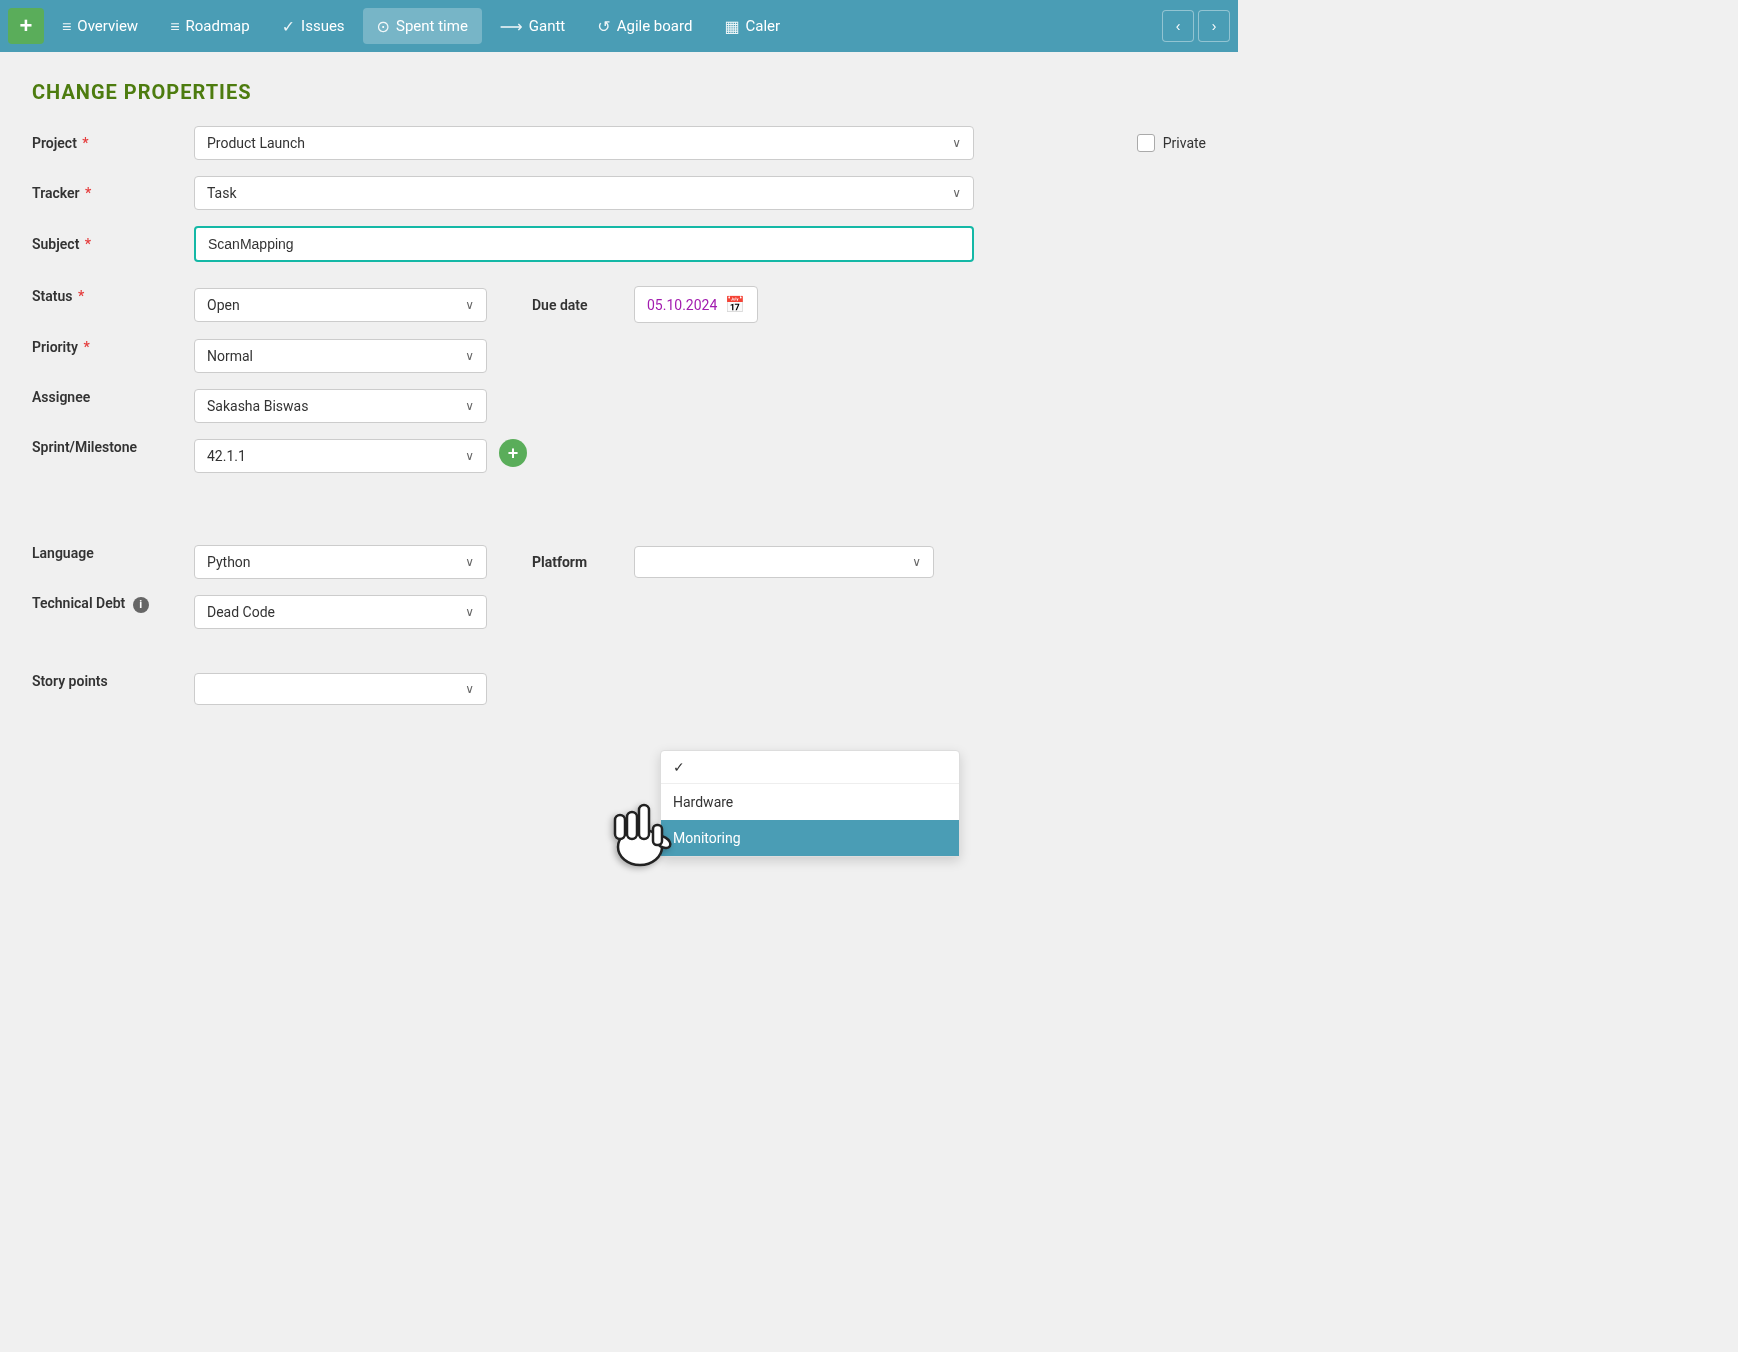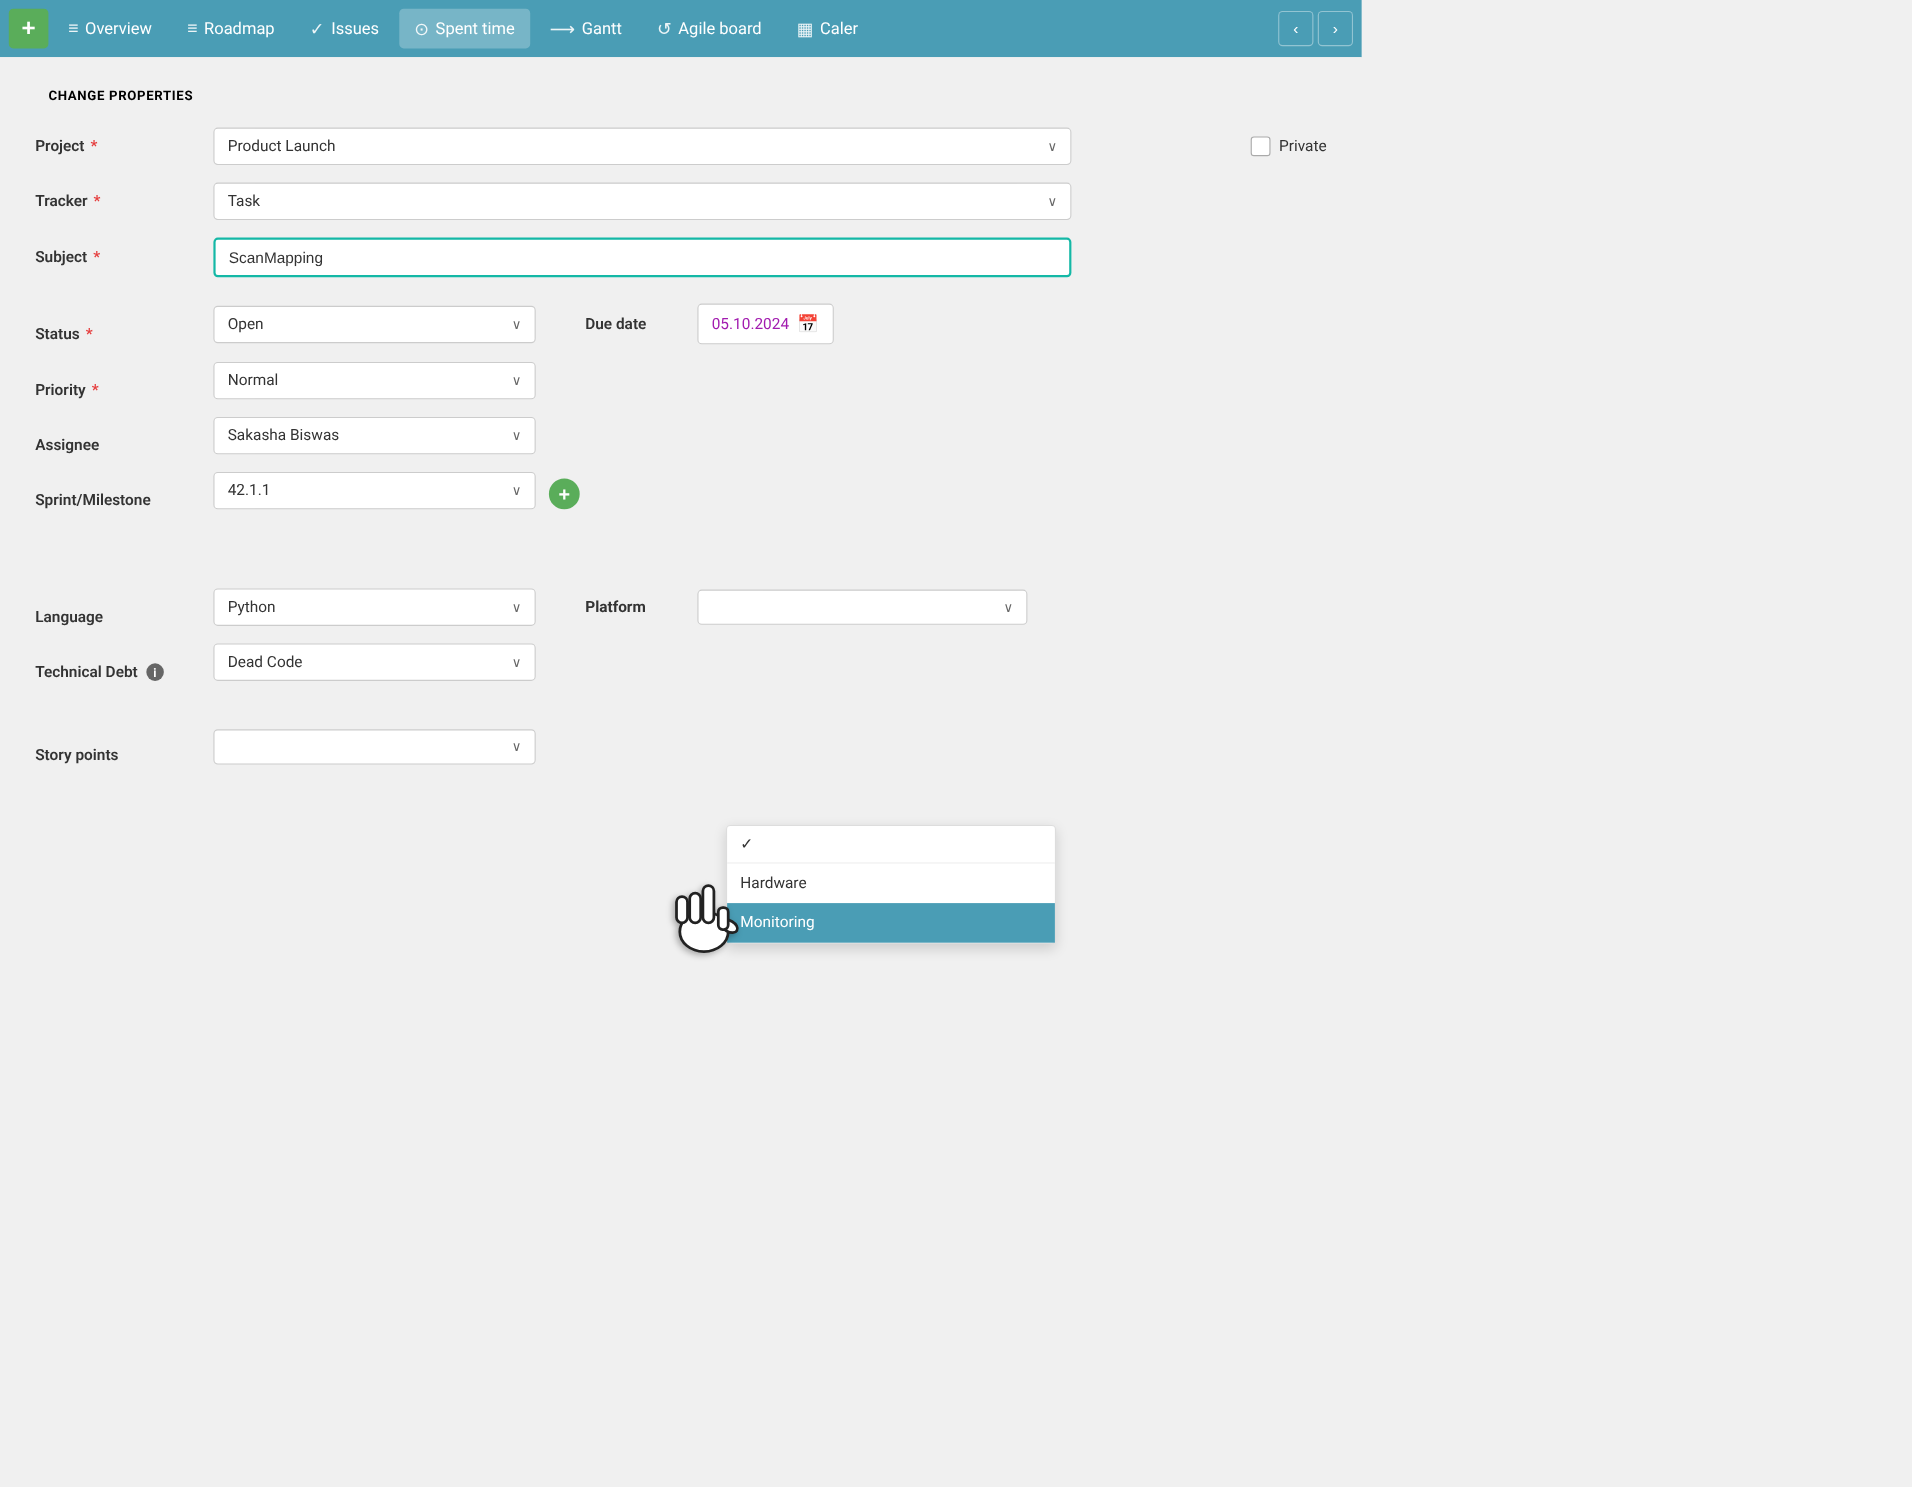--- a/index.html
+++ b/index.html
@@ -62,26 +62,25 @@
       font-size: 14px;
     }
 
     
     .main-content {
       padding: 28px 32px;
       background: #f0f0f0;
     }
 
     .section-title {
-      font-size: 12px;
+      font-size: 20px;
       font-weight: 700;
-      color: #000000;
+      color: #4d7c0f;
       letter-spacing: 0.05em;
       margin-bottom: 22px;
-      margin-left: 12px;
     }
 
     
     .form-row {
       display: flex;
       align-items: center;
       margin-bottom: 16px;
       gap: 12px;
     }
     .form-label {
@@ -166,21 +165,21 @@
 
     
     .two-col-row {
       display: flex;
       align-items: center;
       margin-bottom: 16px;
       gap: 0;
     }
     .col-left {
       display: flex;
-      align-items: flex-end;
+      align-items: flex-start;
       flex: 0 0 500px;
       gap: 12px;
     }
     .col-right {
       display: flex;
       align-items: center;
       gap: 12px;
       flex: 1;
     }
     .col-right-label {

